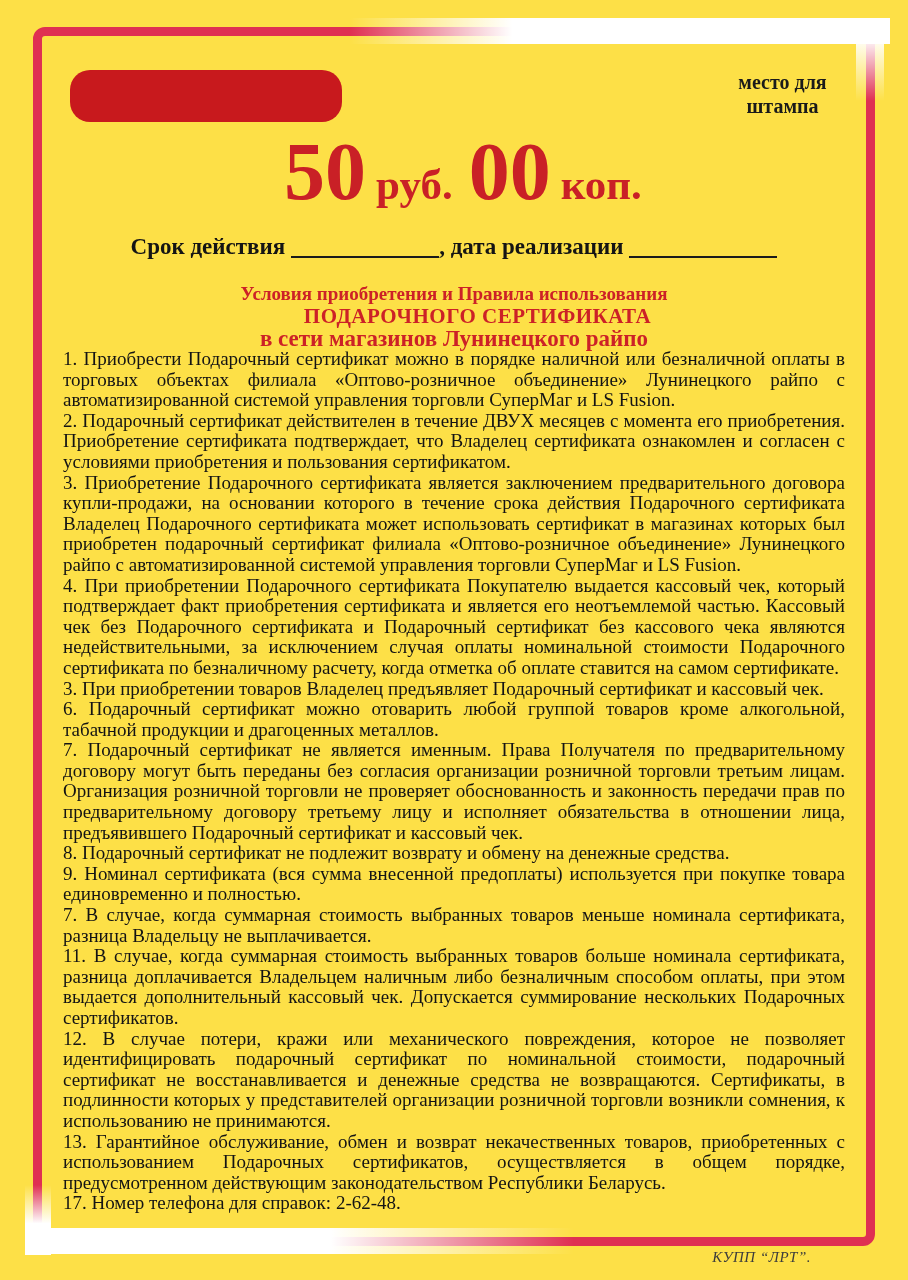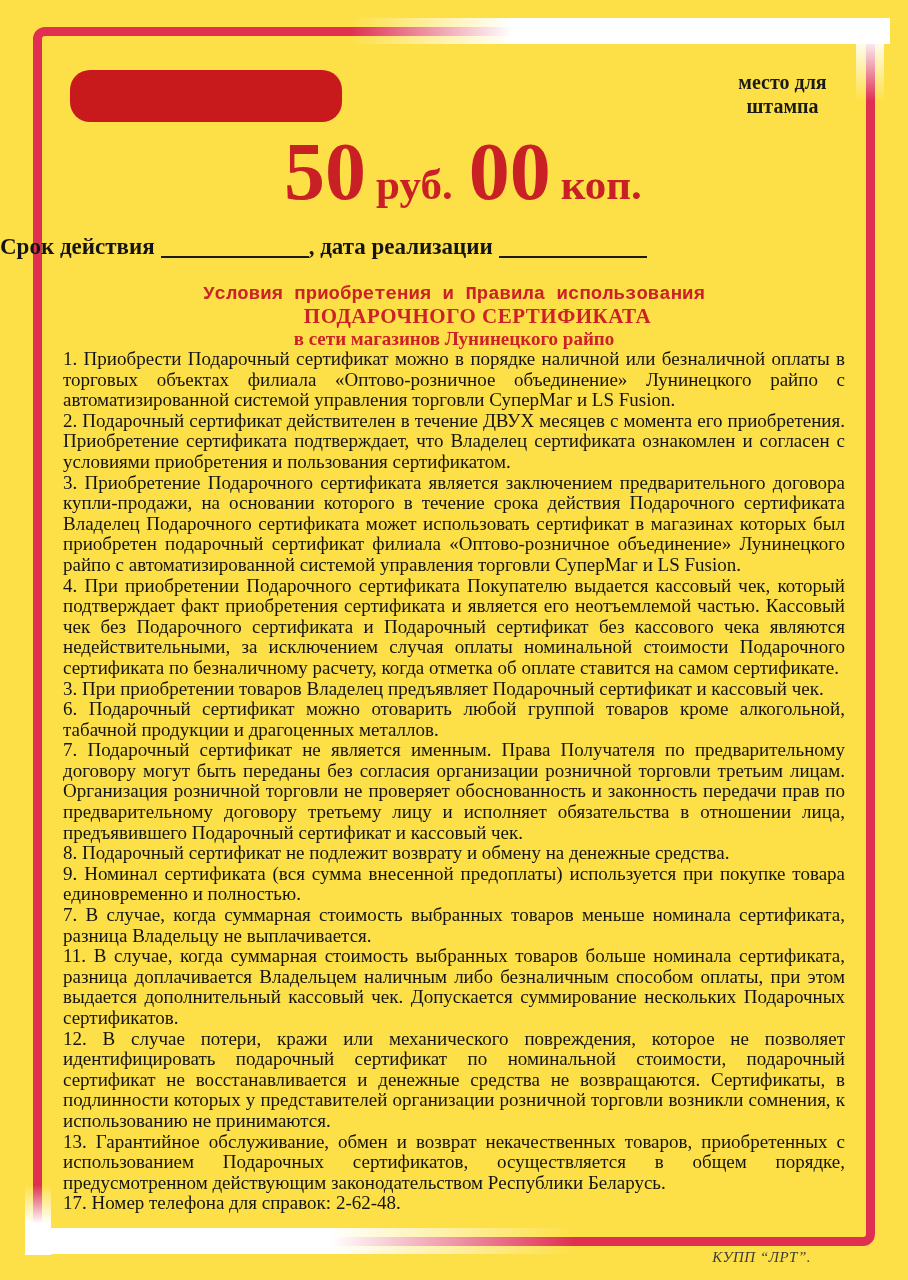--- a/index.html
+++ b/index.html
@@ -64,42 +64,43 @@
     white-space: nowrap;
     margin-left: 9px;
   }
   .denomination .big { font-size: 82px; }
   .denomination .small { font-size: 43px; margin-left: 10px; margin-right: 16px; }
   .denomination .small:last-child { margin-right: 0; }
   
   .validity {
     position: absolute;
     left: 0; top: 234px; width: 100%;
+    text-align: center;
     font-size: 23px; font-weight: bold;
     color: #141414;
     white-space: nowrap;
   }
   .blank {
     display: inline-block;
     width: 148px; height: 16px;
     border-bottom: 2px solid #1a1a1a;
     margin-left: 6px;
     vertical-align: -4px;
   }
   
   .headings {
     position: absolute;
     left: 0; top: 283px; width: 100%;
     text-align: center;
     color: #cc2127;
     font-weight: bold;
   }
-  .h-line1 { font-size: 19px; line-height: 22px; font-family: Liberation Mono, monospace; }
+  .h-line1 { font-size: 19px; line-height: 22px; }
   .h-line2 { font-size: 21px; line-height: 23px; letter-spacing: 0.5px; padding-left: 47px; }
-  .h-line3 { font-size: 19px; line-height: 22px; }
+  .h-line3 { font-size: 23px; line-height: 22px; }
   
   .terms {
     position: absolute;
     left: 63px; top: 349px; width: 782px;
     font-size: 19px;
     line-height: 20.6px;
     text-align: justify;
     color: #141414;
   }
   .terms p { margin: 0; padding: 0; }

